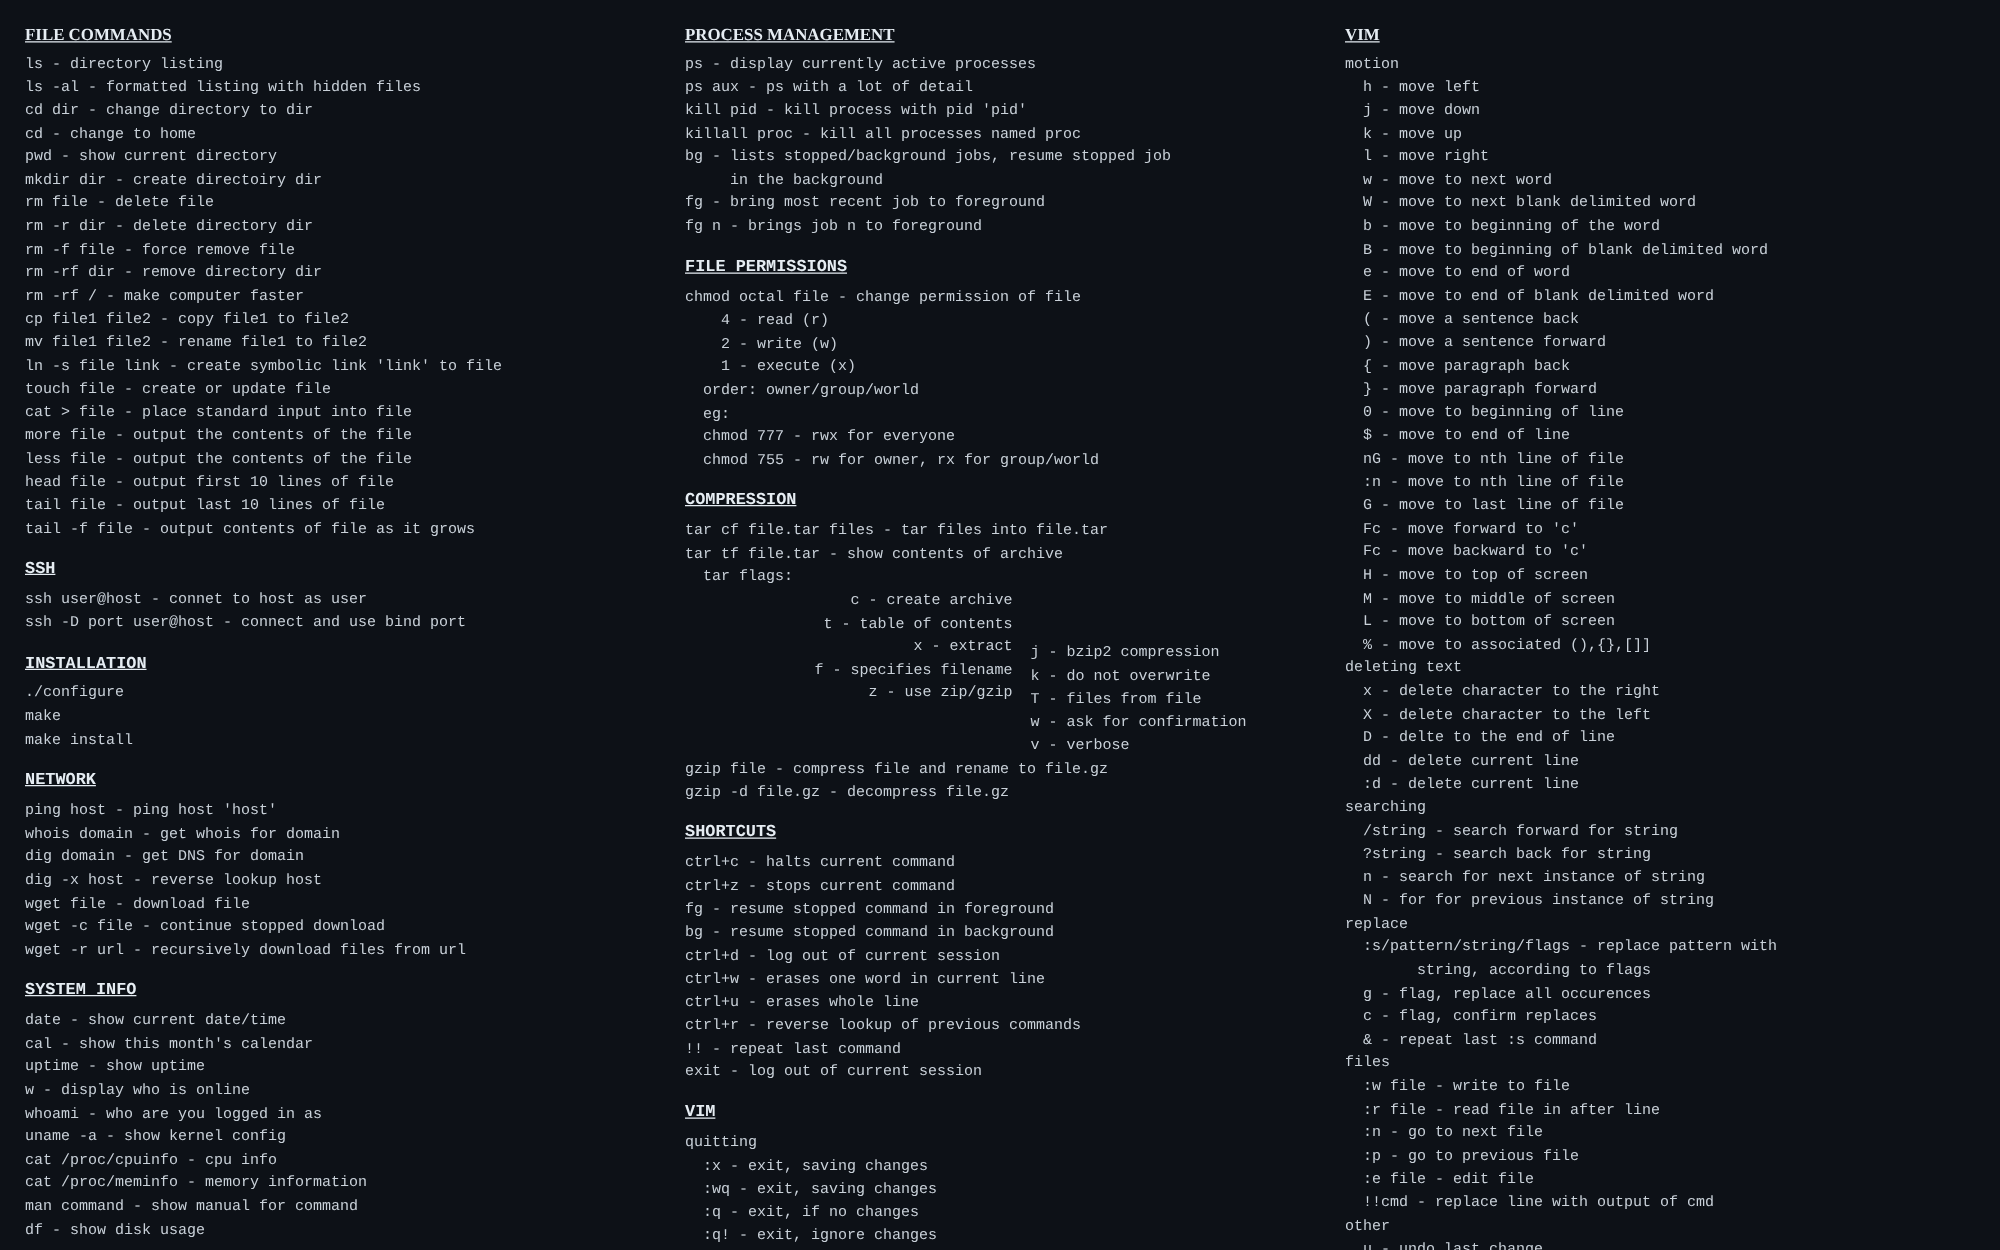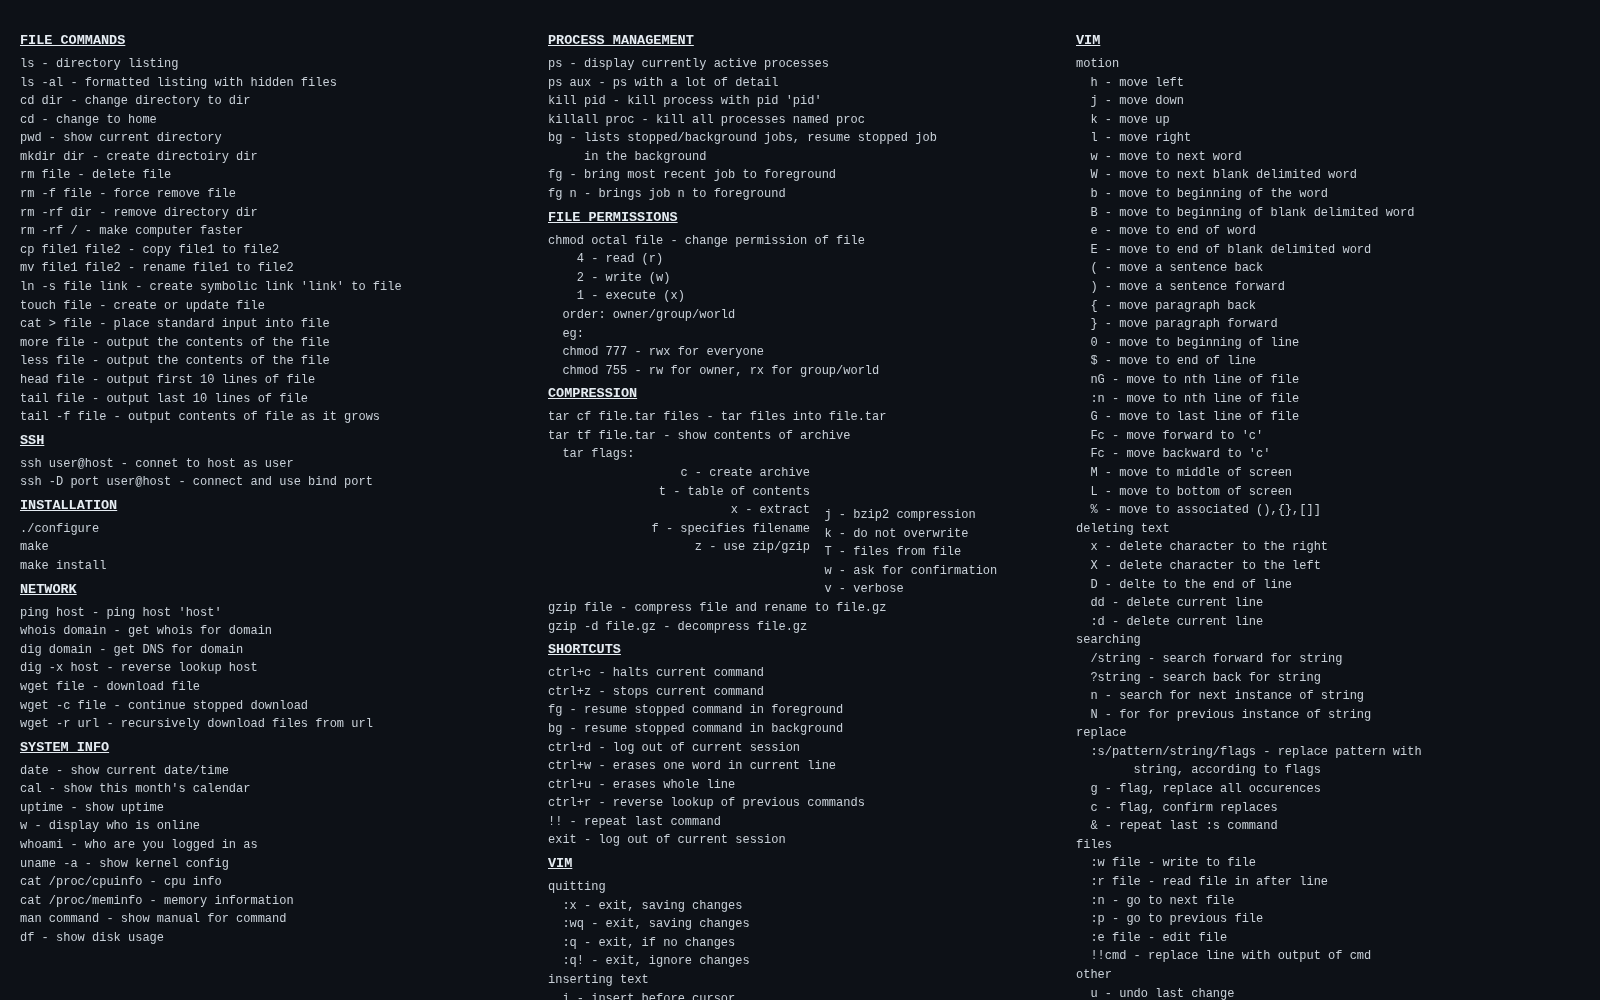--- a/index.html
+++ b/index.html
@@ -22,24 +22,24 @@
       flex: 1;
       padding-right: 24px;
     }
     .col:last-child { padding-right: 0; }
     .section-title {
       font-size: 13.5px;
       font-weight: bold;
       text-decoration: underline;
       color: #e6edf3;
       margin-bottom: 3px;
-      margin-top: 4px;
+      margin-top: 14px;
       display: block;
     }
-    .section-title:first-child { margin-top: 13px; }
+    .section-title:first-child { margin-top: 0; font-family: Liberation Serif, serif; }
     .line {
       color: #c9d1d9;
       white-space: pre-wrap;
       display: block;
     }
   </style>
 </head>
 <body>
 
 <div class="columns">
@@ -47,20 +47,21 @@
   <div class="col">
     <span class="section-title">FILE COMMANDS</span>
     <div id="file-list">
         <span class="line">ls - directory listing</span>
         <span class="line">ls -al - formatted listing with hidden files</span>
         <span class="line">cd dir - change directory to dir</span>
         <span class="line">cd - change to home</span>
         <span class="line">pwd - show current directory</span>
         <span class="line">mkdir dir - create directoiry dir</span>
         <span class="line">rm file - delete file</span>
+        <span class="line">rm -r dir - delete directory dir</span>
         <span class="line">rm -f file - force remove file</span>
         <span class="line">rm -rf dir - remove directory dir</span>
         <span class="line">rm -rf / - make computer faster</span>
         <span class="line">cp file1 file2 - copy file1 to file2</span>
         <span class="line">mv file1 file2 - rename file1 to file2</span>
         <span class="line">ln -s file link - create symbolic link 'link' to file</span>
         <span class="line">touch file - create or update file</span>
         <span class="line">cat &gt; file - place standard input into file</span>
         <span class="line">more file - output the contents of the file</span>
         <span class="line">less file - output the contents of the file</span>
@@ -210,20 +211,21 @@
         <span class="line">  ) - move a sentence forward</span>
         <span class="line">  { - move paragraph back</span>
         <span class="line">  } - move paragraph forward</span>
         <span class="line">  0 - move to beginning of line</span>
         <span class="line">  $ - move to end of line</span>
         <span class="line">  nG - move to nth line of file</span>
         <span class="line">  :n - move to nth line of file</span>
         <span class="line">  G - move to last line of file</span>
         <span class="line">  Fc - move forward to 'c'</span>
         <span class="line">  Fc - move backward to 'c'</span>
+        <span class="line">  H - move to top of screen</span>
         <span class="line">  M - move to middle of screen</span>
         <span class="line">  L - move to bottom of screen</span>
         <span class="line">  % - move to associated (),{},[]]</span>
       </div>
 
     <span class="line">deleting text</span>
     <div id="vim-deleting-list">
         <span class="line">  x - delete character to the right</span>
         <span class="line">  X - delete character to the left</span>
         <span class="line">  D - delte to the end of line</span>

